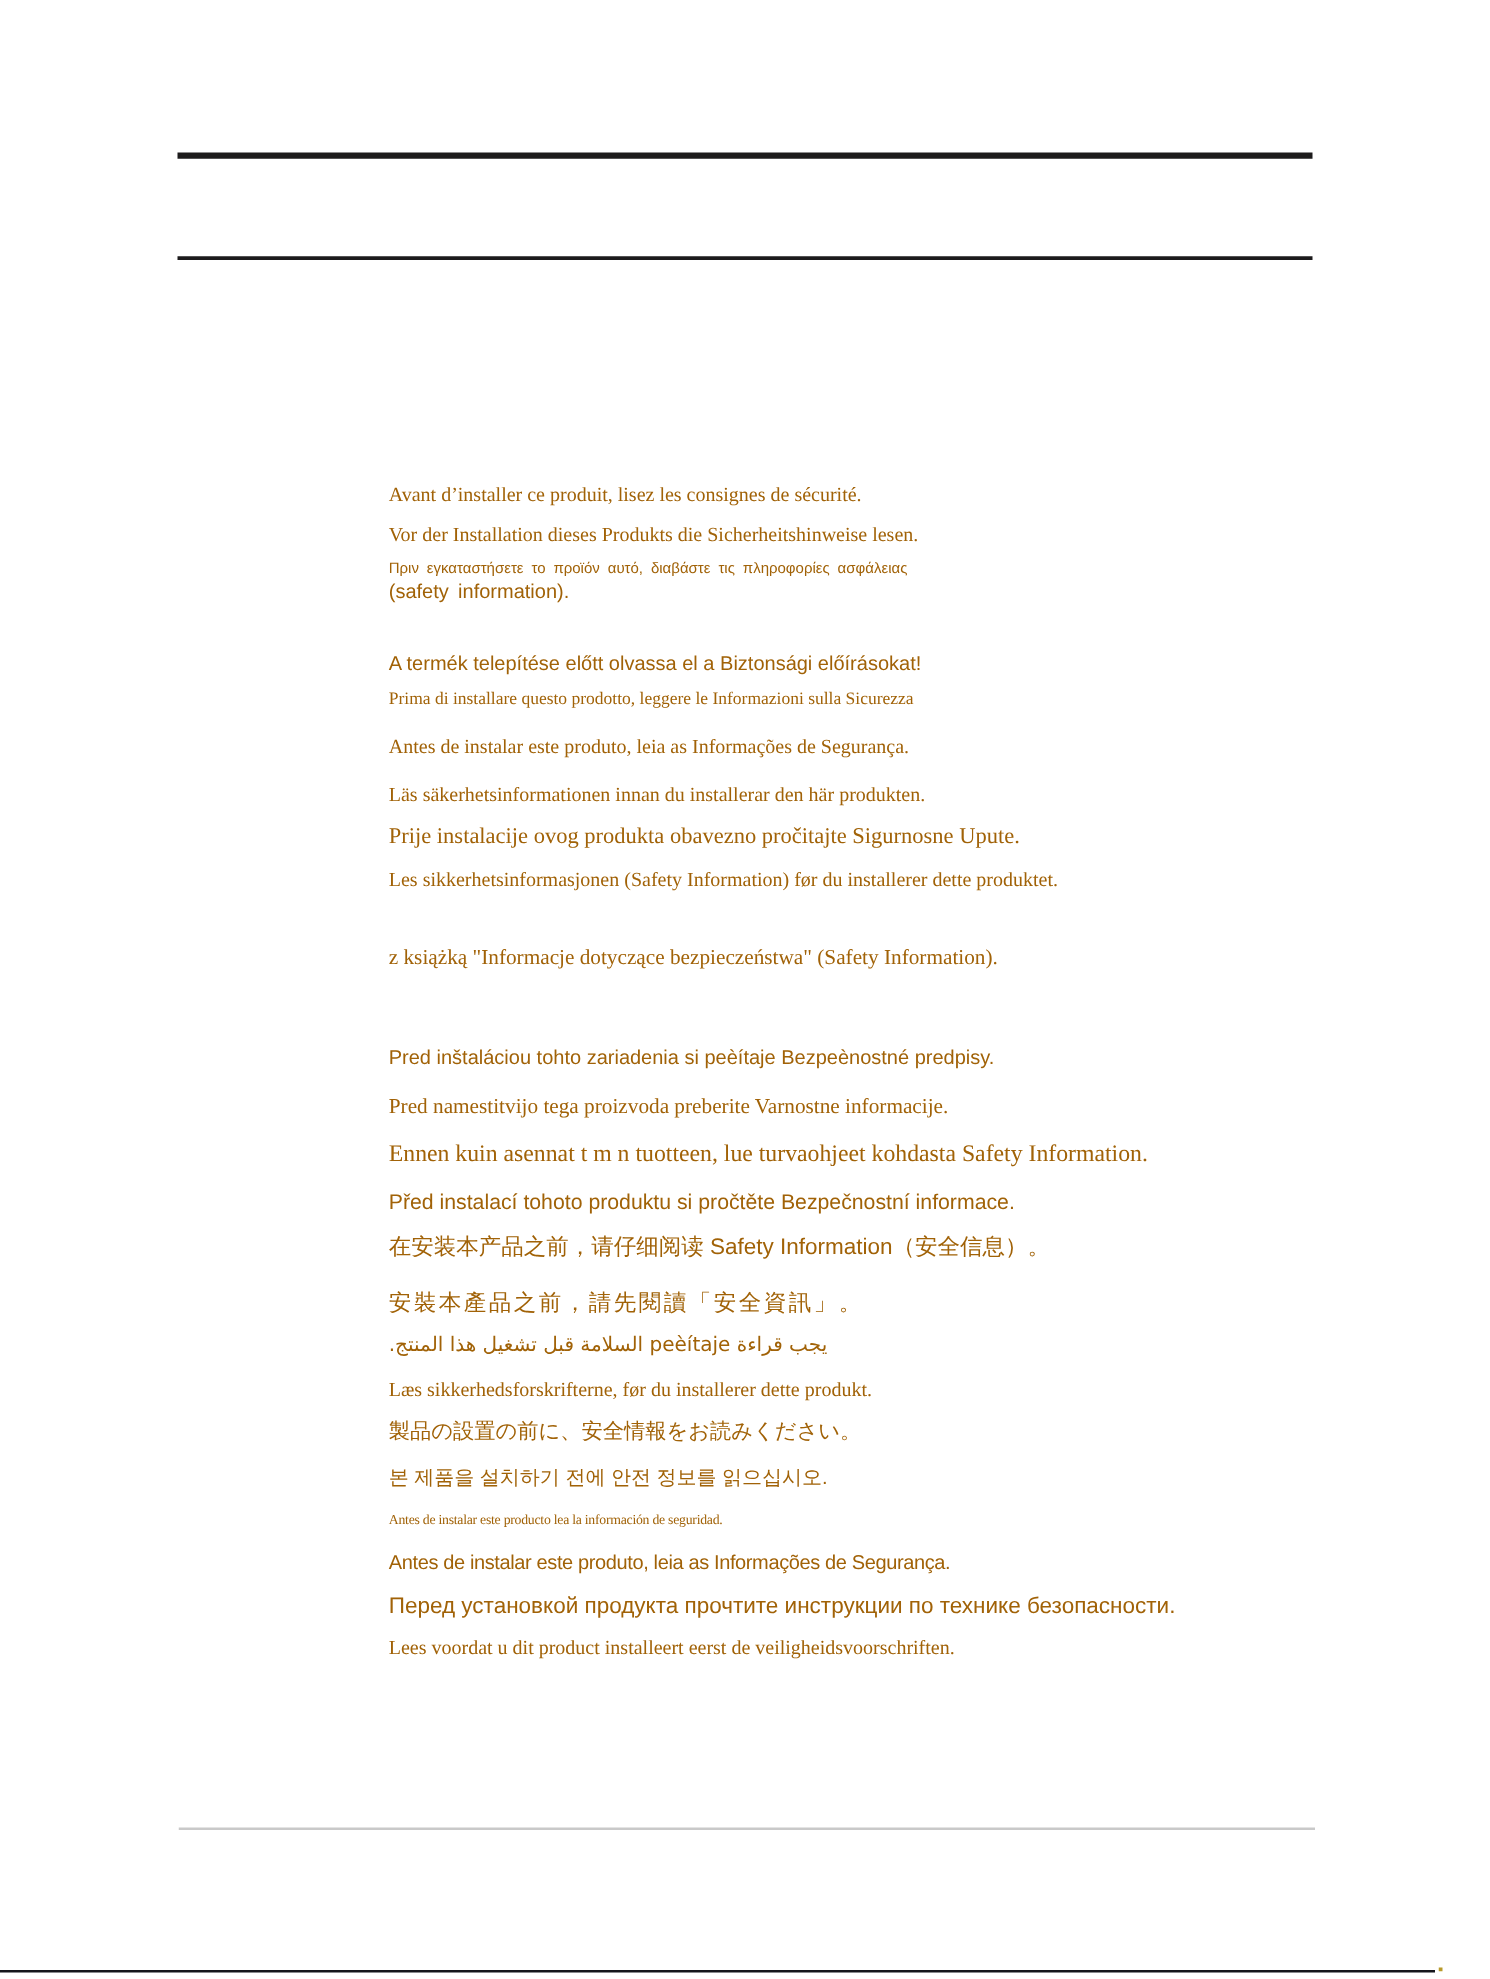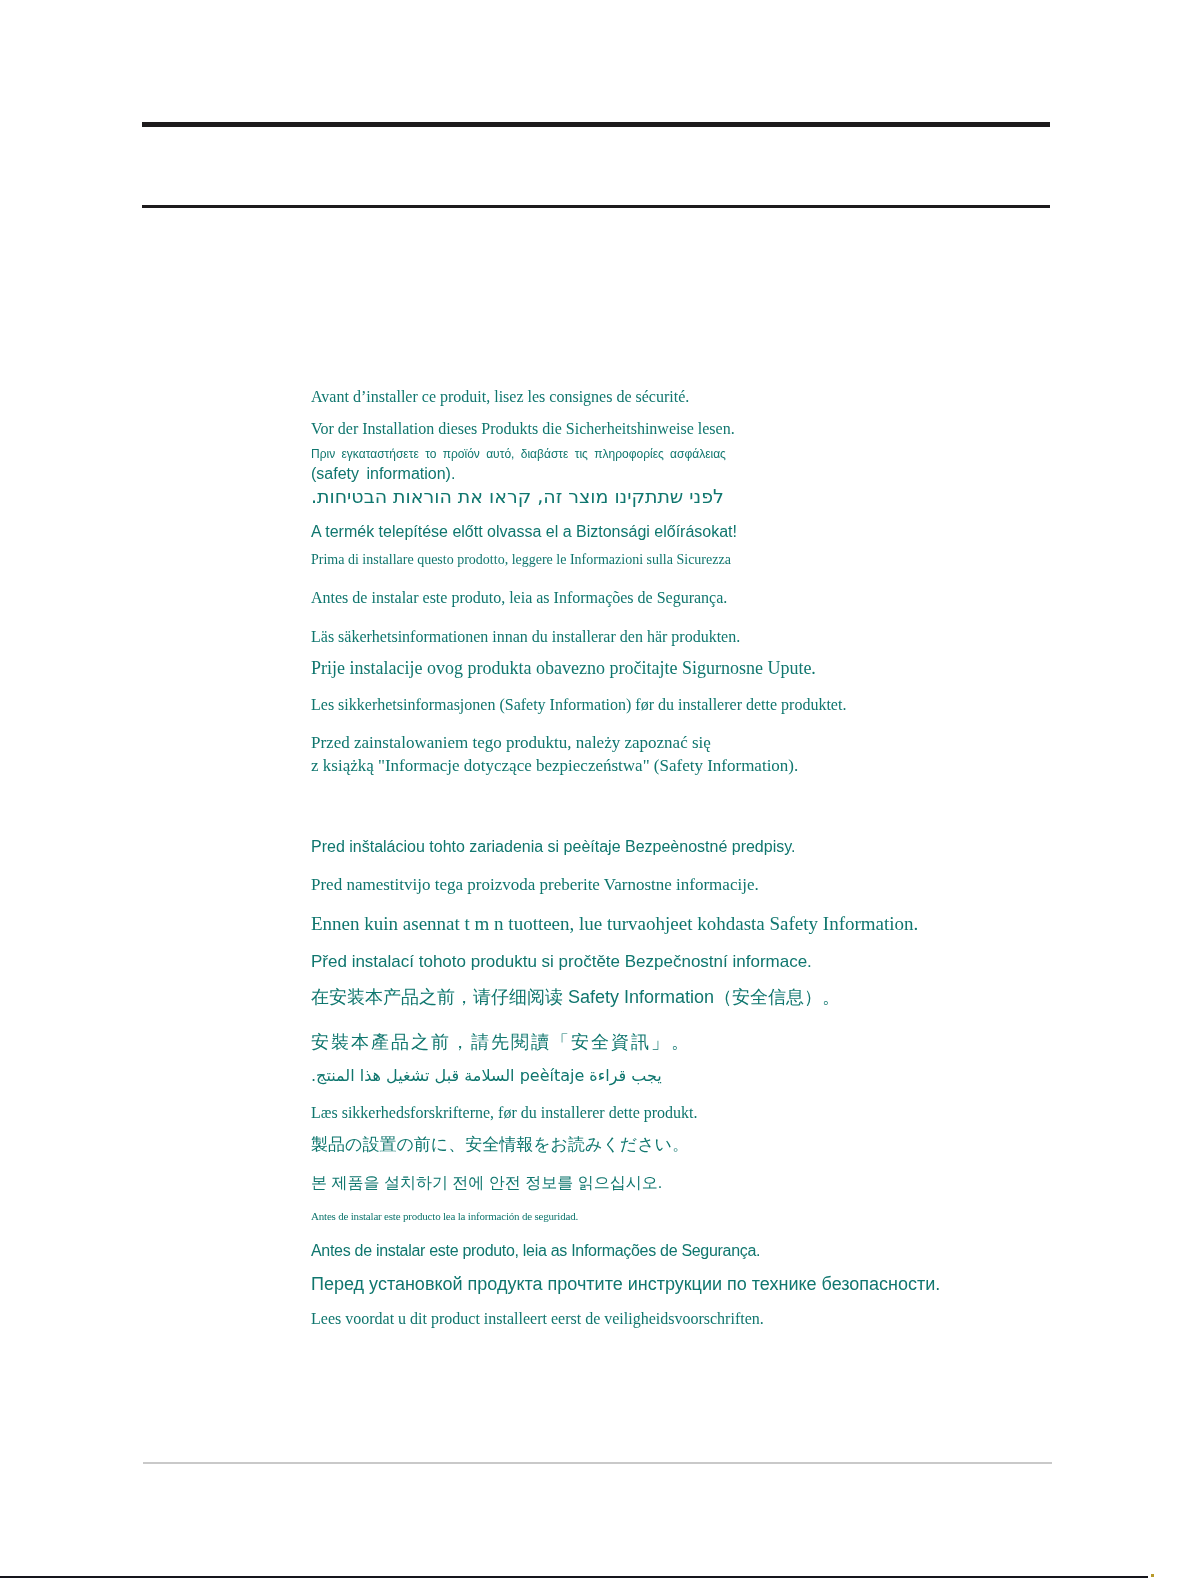--- a/index.html
+++ b/index.html
@@ -15,21 +15,21 @@
   .rule{position:absolute;left:142px;width:908px;background:#1d1b1c;}
   .rule-thick{top:122px;height:5px;}
   .rule-thin{top:205px;height:3px;}
   .rule-gray{position:absolute;left:143px;top:1462px;width:909px;height:2px;background:#c9c9c9;}
   .scan-line{position:absolute;left:0;top:1576px;width:1148px;height:2px;background:#15151c;}
   .scan-tick{position:absolute;left:1151px;top:1574px;width:3px;height:3px;background:#b89a2a;}
   .tl{
     position:absolute;left:311px;
     white-space:nowrap;
     line-height:1.12;
-    color:#0f766e;
+    color:#a16207;
   }
   .serif{font-family:"Liberation Serif","DejaVu Serif",serif;}
   .sans{font-family:"Liberation Sans","DejaVu Sans",sans-serif;}
   .rtl{direction:rtl;unicode-bidi:isolate;display:inline-block;font-family:"DejaVu Sans",sans-serif;}
   
   .ln-fr  {top:388px;font-size:16px;}
   .ln-de  {top:420px;font-size:16px;}
   .ln-el1 {top:448px;font-size:12px;word-spacing:3px;}
   .ln-el2 {top:465px;font-size:16px;word-spacing:3px;}
   .ln-he  {top:486px;font-size:19px;}
@@ -62,28 +62,26 @@
 
 <div class="page">
 
   <div class="rule rule-thick"></div>
   <div class="rule rule-thin"></div>
 
   <div class="tl serif ln-fr">Avant d’installer ce produit, lisez les consignes de sécurité.</div>
   <div class="tl serif ln-de">Vor der Installation dieses Produkts die Sicherheitshinweise lesen.</div>
   <div class="tl sans  ln-el1">Πριν εγκαταστήσετε το προϊόν αυτό, διαβάστε τις πληροφορίες ασφάλειας</div>
   <div class="tl sans  ln-el2">(safety information).</div>
-  <div class="tl ln-he"><span class="rtl" dir="rtl">לפני שתתקינו מוצר זה, קראו את הוראות הבטיחות.</span></div>
   <div class="tl sans  ln-hu">A termék telepítése előtt olvassa el a Biztonsági előírásokat!</div>
   <div class="tl serif ln-it">Prima di installare questo prodotto, leggere le Informazioni sulla Sicurezza</div>
   <div class="tl serif ln-pt">Antes de instalar este produto, leia as Informações de Segurança.</div>
   <div class="tl serif ln-hr">Prije instalacije ovog produkta obavezno pročitajte Sigurnosne Upute.</div>
   <div class="tl serif ln-sv">Läs säkerhetsinformationen innan du installerar den här produkten.</div>
   <div class="tl serif ln-no">Les sikkerhetsinformasjonen (Safety Information) før du installerer dette produktet.</div>
-  <div class="tl serif ln-pl1">Przed zainstalowaniem tego produktu, należy zapoznać się</div>
   <div class="tl serif ln-pl2">z książką "Informacje dotyczące bezpieczeństwa"  (Safety Information).</div>
   <div class="tl sans  ln-sk">Pred inštaláciou tohto zariadenia si peèítaje Bezpeènostné predpisy.</div>
   <div class="tl serif ln-sl">Pred namestitvijo tega proizvoda preberite Varnostne informacije.</div>
   <div class="tl serif ln-fi">Ennen kuin asennat t  m  n tuotteen, lue turvaohjeet kohdasta Safety Information.</div>
   <div class="tl sans  ln-cs">Před instalací tohoto produktu si pročtěte Bezpečnostní informace.</div>
   <div class="tl sans  ln-zhs">在安装本产品之前，请仔细阅读 Safety Information（安全信息）。</div>
   <div class="tl serif ln-zht">安裝本產品之前，請先閱讀「安全資訊」。</div>
   <div class="tl ln-ar"><span class="rtl" dir="rtl">يجب قراءة peèítaje السلامة قبل تشغيل هذا المنتج.</span></div>
   <div class="tl serif ln-da">Læs sikkerhedsforskrifterne, før du installerer dette produkt.</div>
   <div class="tl sans  ln-ja">製品の設置の前に、安全情報をお読みください。</div>

